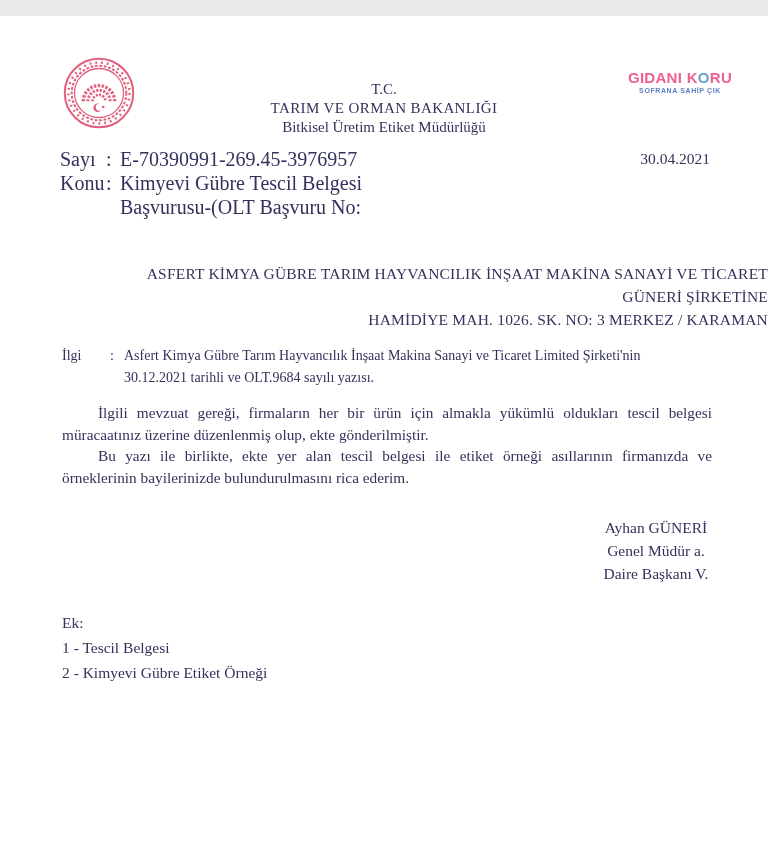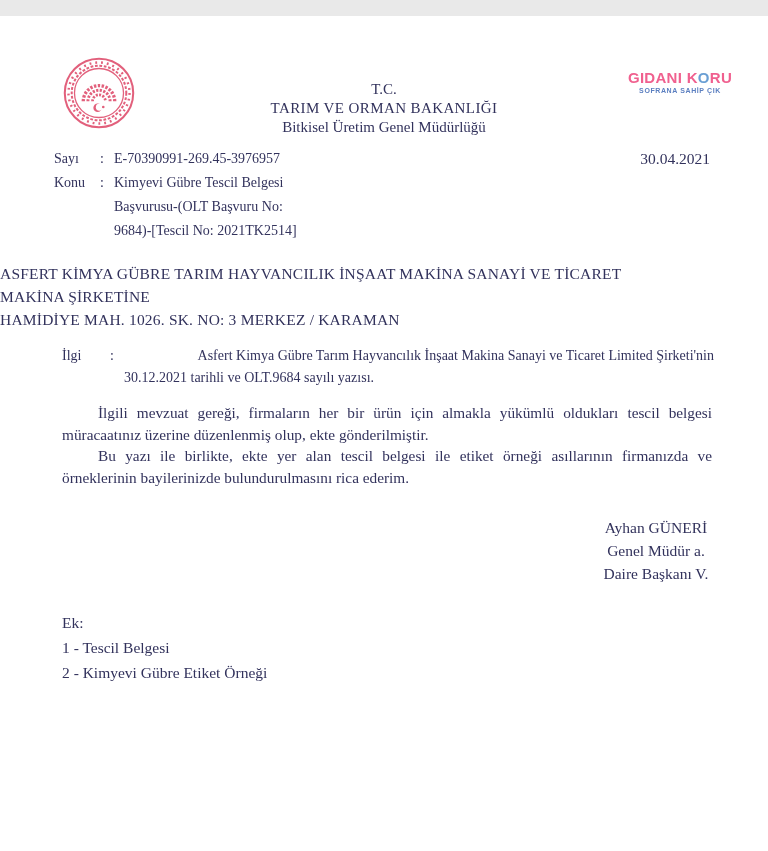--- a/index.html
+++ b/index.html
@@ -26,31 +26,31 @@
   
   .campaign {
     position: absolute; left: 612px; top: 54px; width: 136px;
     text-align: center; font-family: "Liberation Sans", "DejaVu Sans", sans-serif;
   }
   .campaign .title { font-size: 15px; font-weight: bold; letter-spacing: 0.3px; color: #f0608f; line-height: 16px; }
   .campaign .title .o-blue { color: #6a9fd4; }
   .campaign .subtitle { font-size: 7px; font-weight: bold; letter-spacing: 0.6px; color: #5b7fc0; line-height: 9px; }
 
   
-  .meta { position: absolute; left: 54px; top: 131px; width: 650px; font-size: 14px; line-height: 24px; }
+  .meta { position: absolute; left: 60px; top: 131px; width: 650px; font-size: 20px; line-height: 24px; }
   .meta-row { display: flex; }
   .meta-label { width: 46px; flex: none; }
   .meta-colon { width: 14px; flex: none; }
   .meta-value { flex: 1; }
   .date { position: absolute; right: 58px; top: 131px; font-size: 15.5px; line-height: 24px; }
 
   
   .addressee {
     position: absolute; left: 0; right: 0; top: 246px;
-    text-align: left; font-size: 15.5px; line-height: 23px; letter-spacing: 0.2px;
+    text-align: right; font-size: 15.5px; line-height: 23px; letter-spacing: 0.2px;
   }
 
   
   .reference { position: absolute; left: 62px; top: 329px; width: 652px; font-size: 14px; line-height: 22px; display: flex; }
   .reference .ref-label { width: 48px; flex: none; }
   .reference .ref-colon { width: 14px; flex: none; }
   .reference .ref-text { flex: 1; }
 
   
   .body-text { position: absolute; left: 62px; top: 386px; width: 650px; font-size: 15.3px; line-height: 21.5px; text-align: justify; }
@@ -84,21 +84,21 @@
 
       <circle cx="38.5" cy="56" r="4.6" fill="#e2607c"></circle>
       <circle cx="40.3" cy="55.4" r="3.7" fill="#ffffff"></circle>
       <circle cx="44.6" cy="55.2" r="1.4" fill="#e2607c"></circle>
     </svg>
   </div>
 
   <div class="header-block">
     <div>T.C.</div>
     <div class="ministry">TARIM VE ORMAN BAKANLIĞI</div>
-    <div>Bitkisel Üretim Genel Müdürlüğü</div>
+    <div>Bitkisel Üretim Etiket Müdürlüğü</div>
   </div>
 
   <div class="campaign">
     <div class="title"><span>GIDANI K</span><span class="o-blue">O</span><span>RU</span></div>
     <div class="subtitle">SOFRANA SAHİP ÇIK</div>
   </div>
 
   <div class="meta">
     <div class="meta-row">
       <span class="meta-label">Sayı</span>
@@ -108,39 +108,34 @@
     <div class="meta-row">
       <span class="meta-label">Konu</span>
       <span class="meta-colon">:</span>
       <span class="meta-value">Kimyevi Gübre Tescil Belgesi</span>
     </div>
     <div class="meta-row">
       <span class="meta-label"></span>
       <span class="meta-colon"></span>
       <span class="meta-value">Başvurusu-(OLT Başvuru No:</span>
     </div>
-    <div class="meta-row">
-      <span class="meta-label"></span>
-      <span class="meta-colon"></span>
-      <span class="meta-value">9684)-[Tescil No: 2021TK2514]</span>
-    </div>
   </div>
   <div class="date">30.04.2021</div>
 
   <div class="addressee">
     <div>ASFERT KİMYA GÜBRE TARIM HAYVANCILIK İNŞAAT MAKİNA SANAYİ VE TİCARET</div>
-    <div>MAKİNA ŞİRKETİNE</div>
+    <div>GÜNERİ ŞİRKETİNE</div>
     <div>HAMİDİYE MAH. 1026. SK. NO: 3 MERKEZ / KARAMAN</div>
   </div>
 
   <div class="reference">
     <span class="ref-label">İlgi</span>
     <span class="ref-colon">:</span>
     <span class="ref-text">
-      <span style="display:block;text-align:right;">Asfert Kimya Gübre Tarım Hayvancılık İnşaat Makina Sanayi ve Ticaret Limited Şirketi'nin</span>
+      <span style="display:block;">Asfert Kimya Gübre Tarım Hayvancılık İnşaat Makina Sanayi ve Ticaret Limited Şirketi'nin</span>
       <span style="display:block;">30.12.2021 tarihli ve OLT.9684 sayılı yazısı.</span>
     </span>
   </div>
 
   <div class="body-text">
     <p>İlgili mevzuat gereği, firmaların her bir ürün için almakla yükümlü oldukları tescil belgesi müracaatınız üzerine düzenlenmiş olup, ekte gönderilmiştir.</p>
     <p>Bu yazı ile birlikte, ekte yer alan tescil belgesi ile etiket örneği asıllarının firmanızda ve örneklerinin bayilerinizde bulundurulmasını rica ederim.</p>
   </div>
 
   <div class="signature">

